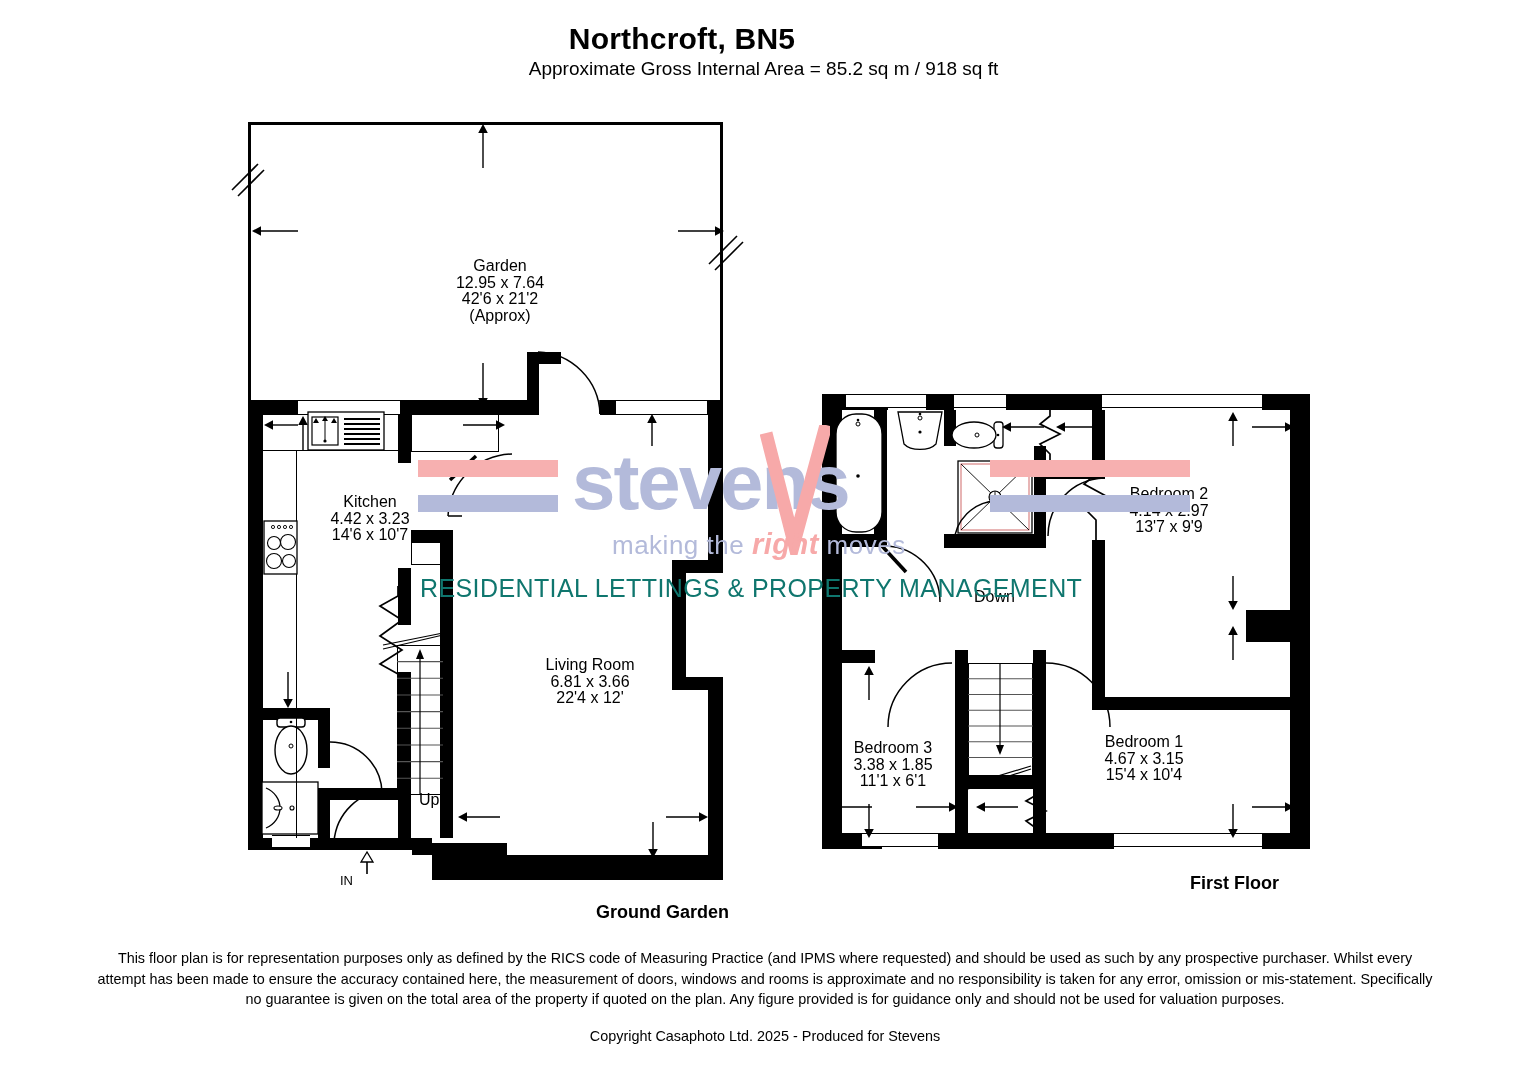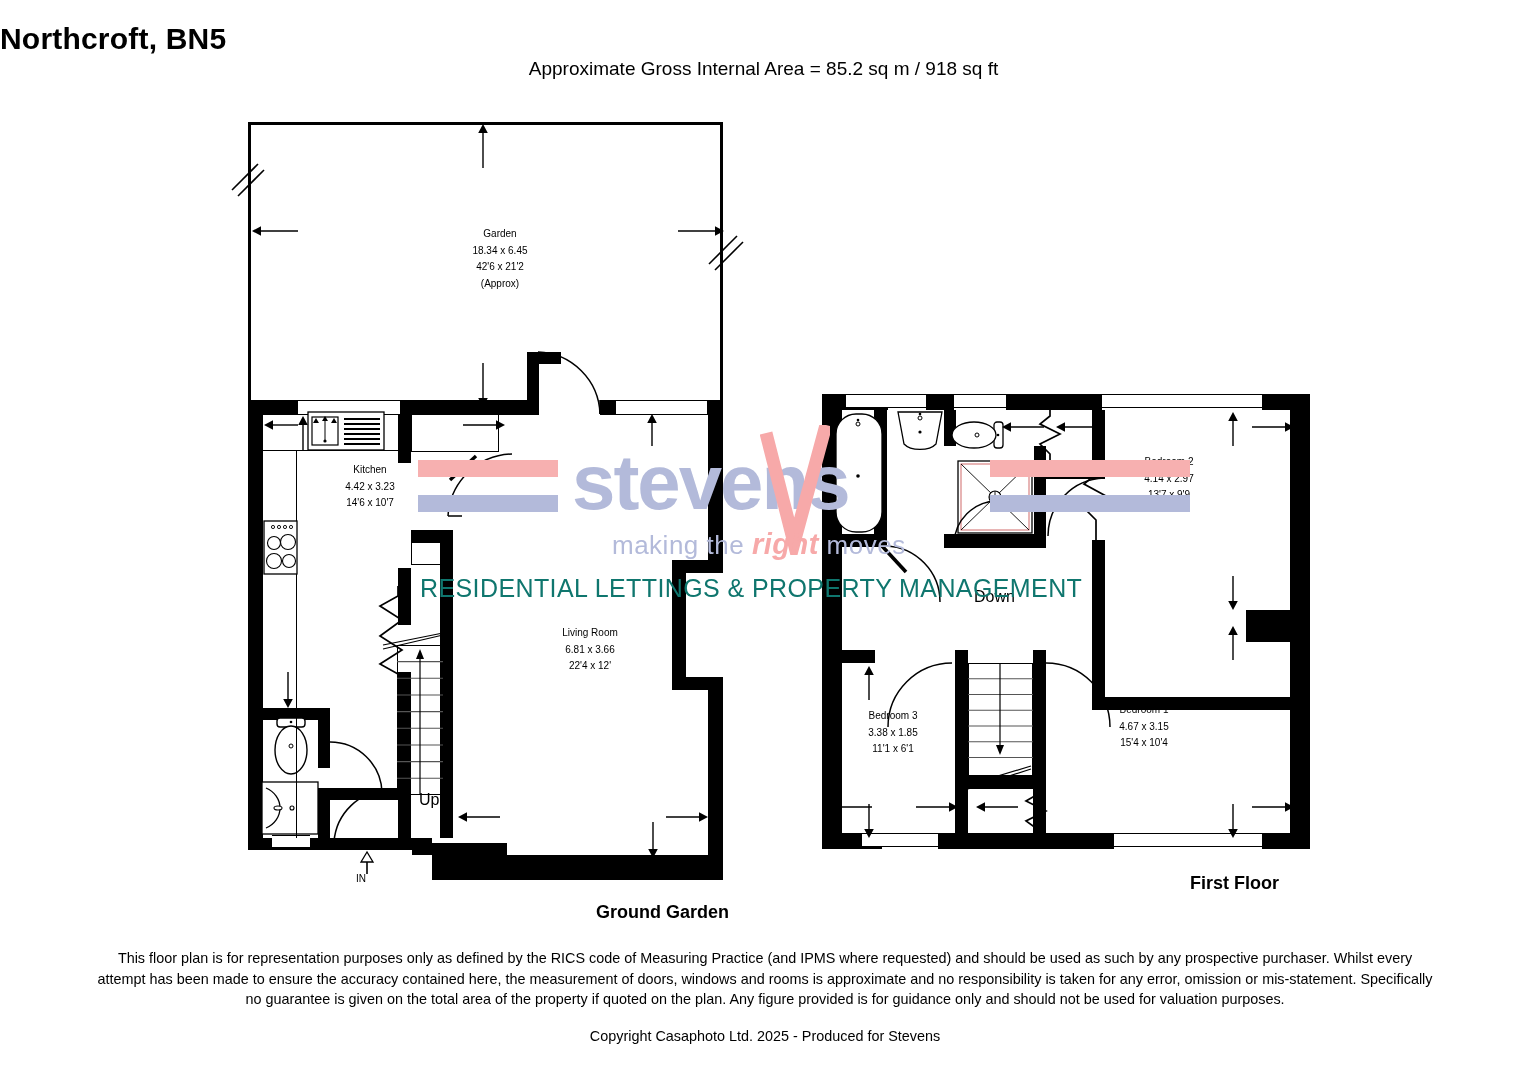--- a/index.html
+++ b/index.html
@@ -1,38 +1,38 @@
 <!DOCTYPE html>
 <html><head>
 <meta charset="utf-8">
 <style>
   html,body{margin:0;padding:0;background:#ffffff;}
   body{width:1527px;height:1080px;position:relative;overflow:hidden;
        font-family:"Liberation Sans","DejaVu Sans",sans-serif;color:#000;}
   .page{position:absolute;left:0;top:0;width:1527px;height:1080px;}
 
   
-  .title{position:absolute;left:0;top:22px;width:1364px;
+  .title{position:absolute;left:0;top:22px;width:1364px;text-align:center;
          font-size:30px;font-weight:bold;letter-spacing:.2px;}
   .subtitle{position:absolute;left:0;top:58px;width:1527px;text-align:center;
             font-size:19px;font-weight:normal;}
 
   
   .disclaimer{position:absolute;left:95px;top:948px;width:1340px;text-align:center;
               font-size:14.4px;line-height:20.5px;}
   .copyright{position:absolute;left:95px;top:1028px;width:1340px;text-align:center;
              font-size:14.4px;}
 
   .floorlabel{position:absolute;font-size:18px;font-weight:bold;}
 
   
   .w{position:absolute;background:#000;}            
   .thin{position:absolute;border:1px solid #000;box-sizing:border-box;background:transparent;}
   .win{position:absolute;background:#fff;border-top:1.5px solid #000;border-bottom:1.5px solid #000;box-sizing:border-box;}
-  .lbl{position:absolute;text-align:center;font-size:10px;line-height:16.5px;white-space:nowrap;}
+  .lbl{position:absolute;text-align:center;font-size:16px;line-height:16.5px;white-space:nowrap;margin-top:32px;}
   .lbl .rn{display:block;}
   .tiny{position:absolute;font-size:16px;}
   .dsvg{position:absolute;overflow:visible;}
 
   
   .wm{position:absolute;pointer-events:none;}
   .wm-bar-pink{position:absolute;background:#f7b0b0;}
   .wm-bar-blue{position:absolute;background:#b3bada;}
   .wm-stevens{position:absolute;font-size:78px;font-weight:bold;color:#b3bada;
               letter-spacing:-2px;line-height:78px;}
@@ -76,21 +76,21 @@
       <line x1="0" y1="7" x2="40" y2="7" stroke="#000" stroke-width="1.4"></line>
       <polygon points="46,7 37,2.2 37,11.8" fill="#000"></polygon>
     </svg>
     <svg class="dsvg" style="left:476px;top:363px;" width="14" height="44">
       <line x1="7" y1="0" x2="7" y2="38" stroke="#000" stroke-width="1.4"></line>
       <polygon points="7,44 2.2,35 11.8,35" fill="#000"></polygon>
     </svg>
 
     <div class="lbl" style="left:405px;top:226px;width:190px;">
       <span class="rn">Garden</span>
-      <span class="rn">18.34 x 6.45</span>
+      <span class="rn">12.95 x 7.64</span>
       <span class="rn">42'6 x 21'2</span>
       <span class="rn">(Approx)</span>
     </div>
 
     <div class="w" style="left:248px;top:400px;width:50px;height:15px;"></div>
     <div class="win" style="left:298px;top:400px;width:104px;height:15px;"></div>
     <div class="w" style="left:400px;top:400px;width:127px;height:15px;"></div>
 
     <div class="w" style="left:527px;top:352px;width:12px;height:63px;"></div>
     <div class="w" style="left:539px;top:352px;width:22px;height:12px;"></div>
@@ -270,21 +270,21 @@
     </svg>
     <svg class="dsvg" style="left:281px;top:672px;" width="14" height="36">
       <line x1="7" y1="0" x2="7" y2="28" stroke="#000" stroke-width="1.4"></line>
       <polygon points="7,36 2.2,27 11.8,27" fill="#000"></polygon>
     </svg>
 
     <svg class="dsvg" style="left:357px;top:852px;" width="20" height="22">
       <line x1="10" y1="22" x2="10" y2="8" stroke="#000" stroke-width="1.6"></line>
       <polygon points="10,0 4,10 16,10" stroke="#000" stroke-width="1.3" fill="#fff"></polygon>
     </svg>
-    <div class="tiny" style="left:356px;top:873px;font-size:10px;">IN</div>
+    <div class="tiny" style="left:340px;top:873px;font-size:13px;">IN</div>
 
     <div class="floorlabel" style="left:596px;top:902px;">Ground Garden</div>
   </div>
 
   <div>
 
     <div class="w" style="left:822px;top:394px;width:20px;height:455px;"></div>
     <div class="w" style="left:822px;top:394px;width:66px;height:16px;"></div>
     <div class="win" style="left:846px;top:394px;width:82px;height:14px;"></div>
     <div class="w" style="left:926px;top:394px;width:28px;height:16px;"></div>

